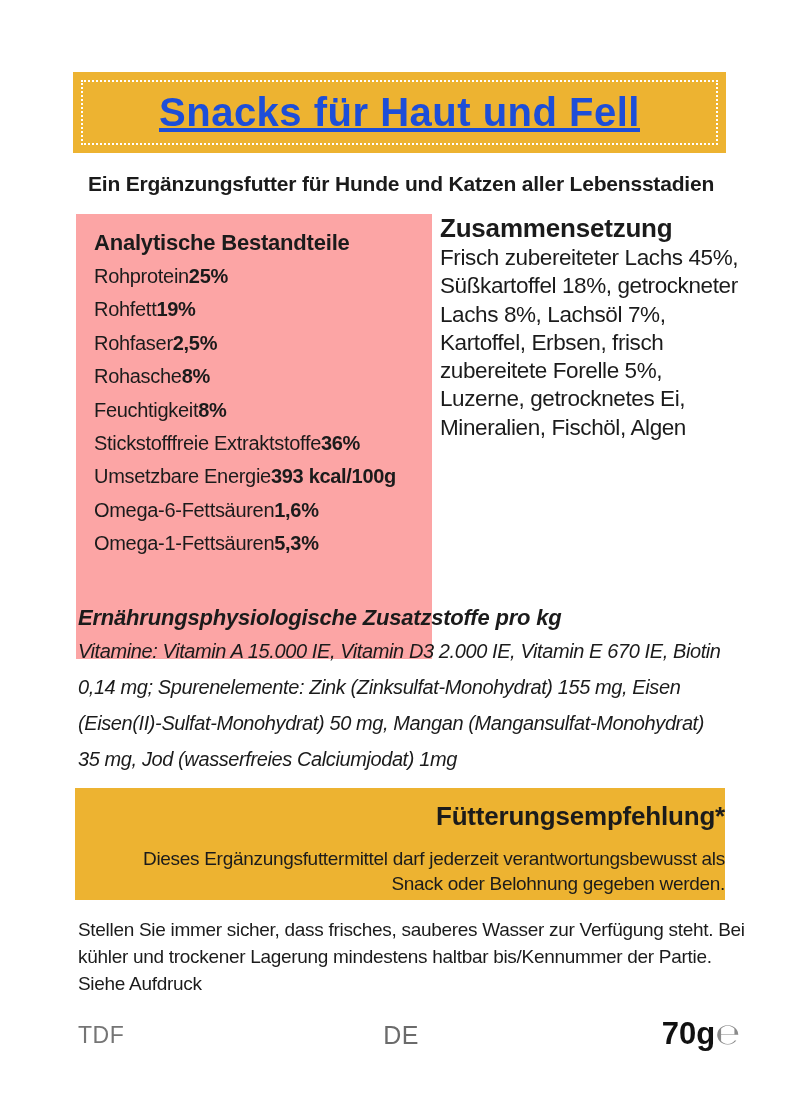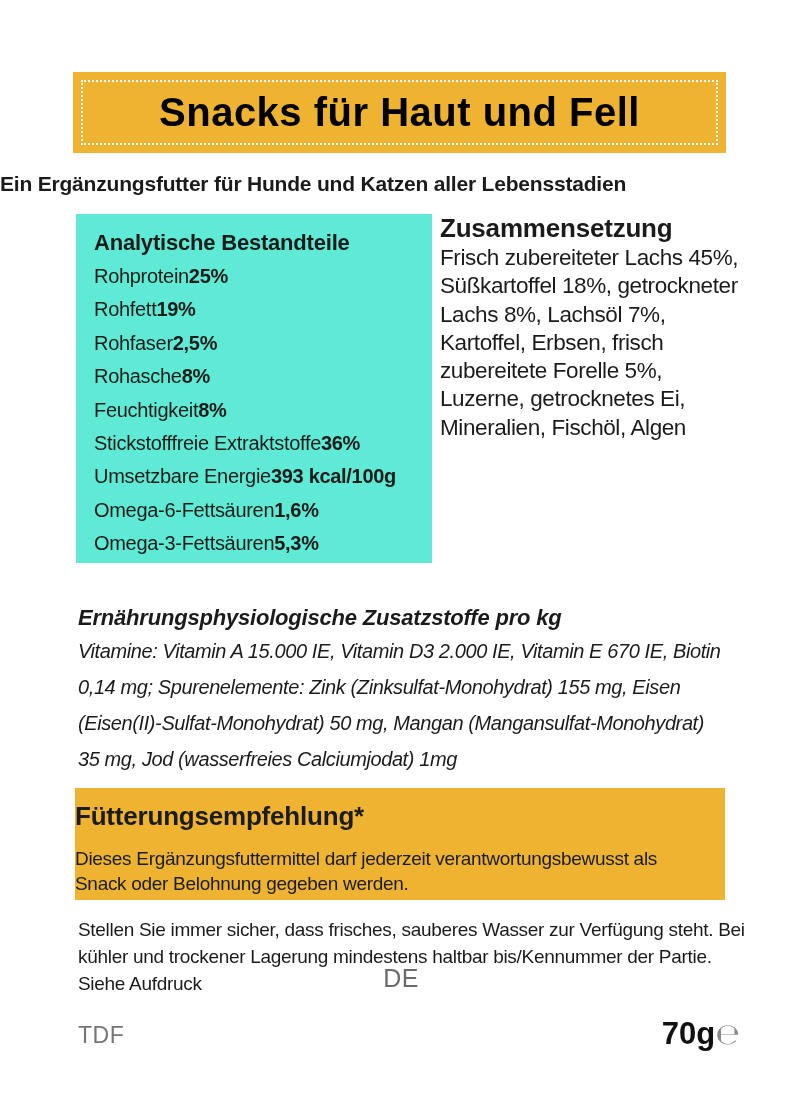--- a/index.html
+++ b/index.html
@@ -17,34 +17,35 @@
   .banner{
     left:73px;top:72px;width:653px;height:81px;
     background:#edb331;
   }
   .banner-inner{
     position:absolute;inset:8px;
     border:2px dotted #ffffff;
     display:flex;align-items:center;justify-content:center;
   }
   .banner-title{
-    color:#000000;font-weight:bold;font-size:40px;letter-spacing:.5px;
+    color:#1d4ed8;font-weight:bold;font-size:40px;letter-spacing:.5px;
     white-space:nowrap;
+    text-decoration:underline;
   }
 
   
   .subtitle{
-    left:0;top:172px;width:802px;
+    left:0;top:172px;width:802px;text-align:center;
     font-size:21px;font-weight:bold;letter-spacing:-0.2px;
   }
 
   
   .analytical-box{
-    left:76px;top:214px;width:356px;height:349px;
-    background:#5eead4;box-sizing:border-box;
+    left:76px;top:214px;width:356px;height:445px;
+    background:#fca5a5;box-sizing:border-box;
     padding:12px 14px 0 18px;
   }
   .analytical-heading{
     font-size:22px;font-weight:bold;line-height:34px;letter-spacing:-0.2px;
   }
   .analytical-row{
     display:flex;justify-content:flex-start;align-items:baseline;
     line-height:33.4px;font-size:20px;letter-spacing:-0.3px;
   }
   .analytical-row .val{font-weight:bold;white-space:nowrap;}
@@ -56,34 +57,34 @@
 
   
   .additives{left:78px;top:605px;width:680px;font-style:italic;}
   .additives-heading{font-size:22px;font-weight:bold;line-height:26px;letter-spacing:-0.2px;}
   .additives-body{font-size:20px;line-height:36px;letter-spacing:-0.4px;white-space:pre-line;margin-top:2px;}
 
   
   .feeding-box{
     left:75px;top:788px;width:650px;height:112px;
     background:#edb331;box-sizing:border-box;
-    text-align:left;padding-top:13px;
+    text-align:right;padding-top:13px;
   }
   .feeding-heading{font-size:26px;font-weight:bold;letter-spacing:-0.2px;}
   .feeding-body{font-size:19px;line-height:25px;letter-spacing:-0.3px;white-space:pre-line;margin-top:14px;}
 
   
   .storage-note{
     left:78px;top:916px;width:680px;
     font-size:19px;line-height:27px;letter-spacing:-0.3px;white-space:pre-line;
   }
 
   
   .footer-left{left:78px;top:1022px;font-size:23px;color:#757575;letter-spacing:.5px;}
-  .footer-center{left:0;top:964px;width:802px;text-align:center;font-size:25px;color:#6b6b6b;letter-spacing:.5px;}
+  .footer-center{left:0;top:1021px;width:802px;text-align:center;font-size:25px;color:#6b6b6b;letter-spacing:.5px;}
   .footer-weight{right:62px;top:1016px;font-size:31px;font-weight:bold;color:#111111;white-space:nowrap;}
   .footer-weight .e-mark{font-weight:400;color:#8a8a8a;font-size:29px;font-family:"DejaVu Sans",sans-serif;}
 </style>
 </head>
 <body>
 
 <div class="abs banner">
   <div class="banner-inner">
     <span class="banner-title">Snacks für Haut und Fell</span>
   </div>
@@ -129,21 +130,21 @@
         <span class="name">Umsetzbare Energie</span>
         <span class="val">393 kcal/100g</span>
       </div>
 
       <div class="analytical-row">
         <span class="name">Omega-6-Fettsäuren</span>
         <span class="val">1,6%</span>
       </div>
 
       <div class="analytical-row">
-        <span class="name">Omega-3-Fettsäuren</span>
+        <span class="name">Omega-1-Fettsäuren</span>
         <span class="val">5,3%</span>
       </div>
     </div>
 </div>
 
 <div class="abs composition">
   <div class="composition-heading">Zusammensetzung</div>
   <div class="composition-body">Frisch zubereiteter Lachs 45%,
 Süßkartoffel 18%, getrockneter
 Lachs 8%, Lachsöl 7%,

